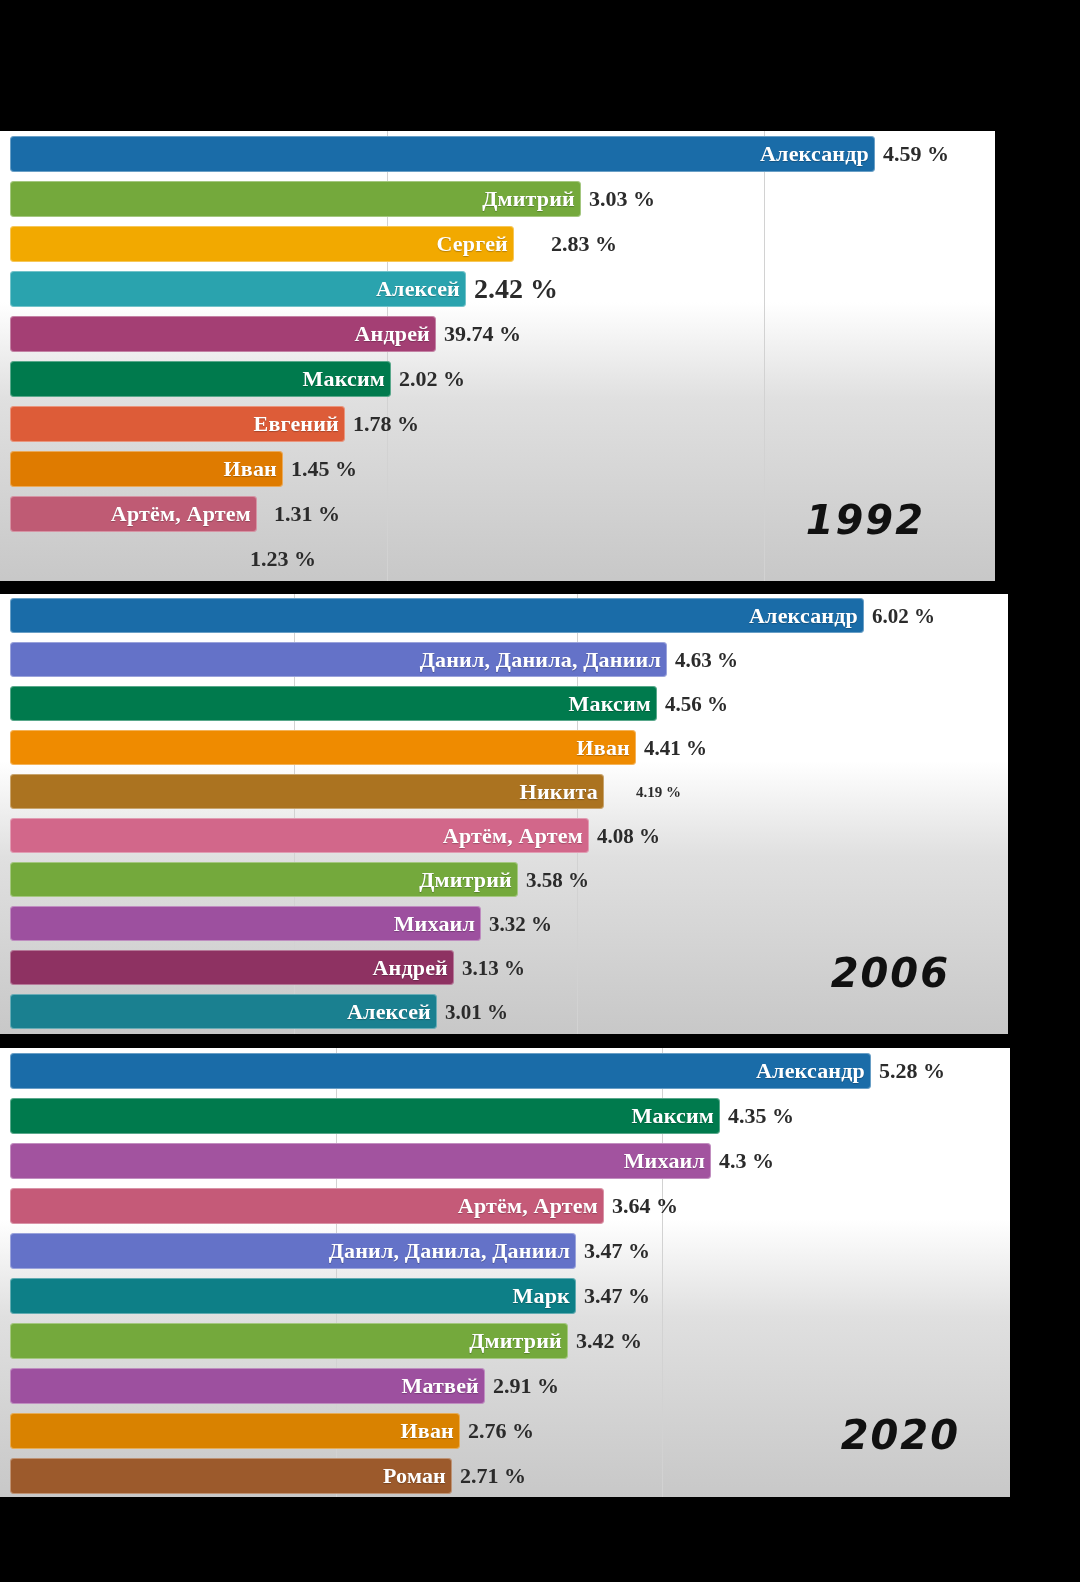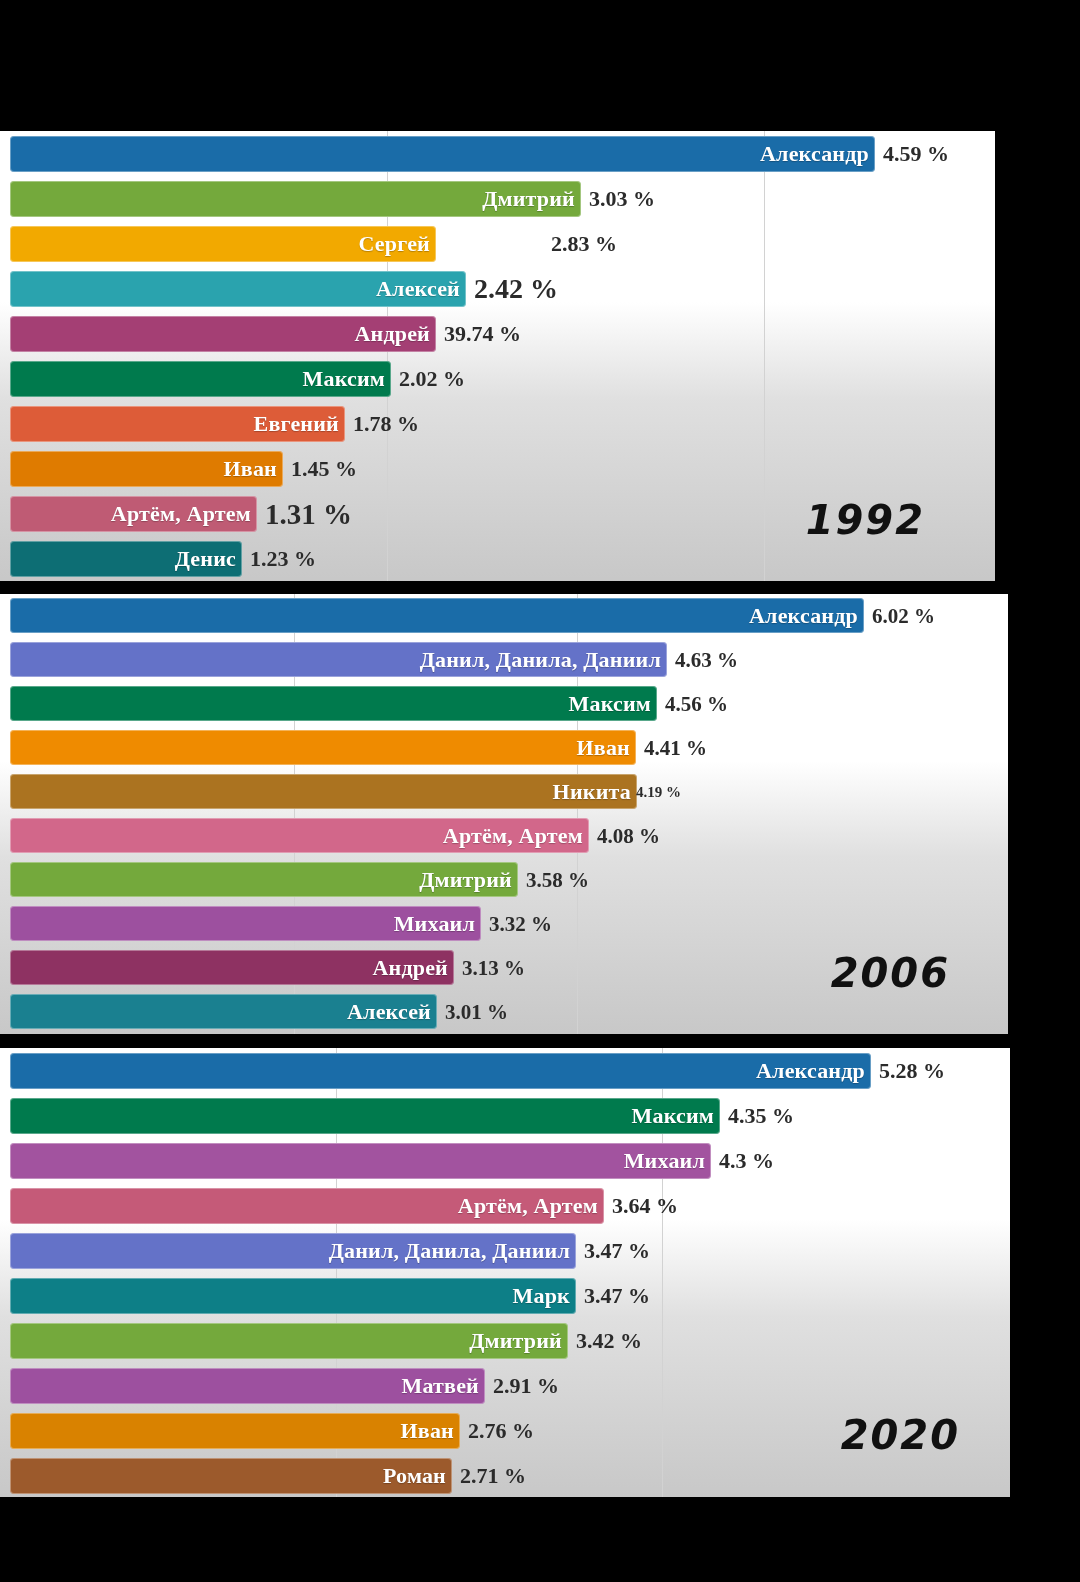--- a/index.html
+++ b/index.html
@@ -125,21 +125,21 @@
             </div>
             <span class="bar-value" style="font-size: 22px; left: 883px;">4.59 %</span>
           </div>
           <div class="row" style="top: 50px; height: 36px;">
             <div class="bar" style="width: 571px; background: rgb(116, 169, 60);">
               <span class="bar-label" style="font-size: 22px;">Дмитрий</span>
             </div>
             <span class="bar-value" style="font-size: 22px; left: 589px;">3.03 %</span>
           </div>
           <div class="row" style="top: 95px; height: 36px;">
-            <div class="bar" style="width: 426px; background: rgb(242, 169, 0);">
+            <div class="bar" style="width: 504px; background: rgb(242, 169, 0);">
               <span class="bar-label" style="font-size: 22px;">Сергей</span>
             </div>
             <span class="bar-value" style="font-size: 22px; left: 551px;">2.83 %</span>
           </div>
           <div class="row" style="top: 140px; height: 36px;">
             <div class="bar" style="width: 456px; background: rgb(42, 163, 174);">
               <span class="bar-label" style="font-size: 22px;">Алексей</span>
             </div>
             <span class="bar-value" style="font-size: 28px; left: 474px;">2.42 %</span>
           </div>
@@ -164,26 +164,23 @@
           <div class="row" style="top: 320px; height: 36px;">
             <div class="bar" style="width: 273px; background: rgb(223, 123, 0);">
               <span class="bar-label" style="font-size: 22px;">Иван</span>
             </div>
             <span class="bar-value" style="font-size: 22px; left: 291px;">1.45 %</span>
           </div>
           <div class="row" style="top: 365px; height: 36px;">
             <div class="bar" style="width: 247px; background: rgb(191, 91, 116);">
               <span class="bar-label" style="font-size: 22px;">Артём, Артем</span>
             </div>
-            <span class="bar-value" style="font-size: 29px; left: 265px; text-align: center;">1.31 %</span>
+            <span class="bar-value" style="font-size: 22px; left: 274px; text-align: center;">1.31 %</span>
           </div>
           <div class="row" style="top: 410px; height: 36px;">
-            <div class="bar" style="width: 232px; background: rgb(13, 110, 116);">
-              <span class="bar-label" style="font-size: 22px;">Денис</span>
-            </div>
             <span class="bar-value" style="font-size: 22px; left: 250px;">1.23 %</span>
           </div>
           <div class="year" style="right: 70px; bottom: 38px; font-size: 40px;">1992</div>
         </div>
       </div>
       <div class="panel" style="top: 594px; height: 440px; width: 1008px;">
         <div class="plot">
           <div class="shade" style="width: 1008px; height: 273px;"></div>
           <div class="gridline" style="left: 294px;"></div>
           <div class="gridline" style="left: 577px;"></div>
@@ -205,21 +202,21 @@
             </div>
             <span class="bar-value" style="font-size: 21px; left: 665px;">4.56 %</span>
           </div>
           <div class="row" style="top: 136px; height: 35px;">
             <div class="bar" style="width: 626px; background: rgb(239, 139, 0);">
               <span class="bar-label" style="font-size: 22px;">Иван</span>
             </div>
             <span class="bar-value" style="font-size: 21px; left: 644px;">4.41 %</span>
           </div>
           <div class="row" style="top: 180px; height: 35px;">
-            <div class="bar" style="width: 594px; background: rgb(171, 115, 32); padding-left: 33px;">
+            <div class="bar" style="width: 594px; background: rgb(171, 115, 32);">
               <span class="bar-label" style="font-size: 22px;">Никита</span>
             </div>
             <span class="bar-value" style="font-size: 15px; left: 636px;">4.19 %</span>
           </div>
           <div class="row" style="top: 224px; height: 35px;">
             <div class="bar" style="width: 579px; background: rgb(210, 103, 138);">
               <span class="bar-label" style="font-size: 22px;">Артём, Артем</span>
             </div>
             <span class="bar-value" style="font-size: 21px; left: 597px;">4.08 %</span>
           </div>

